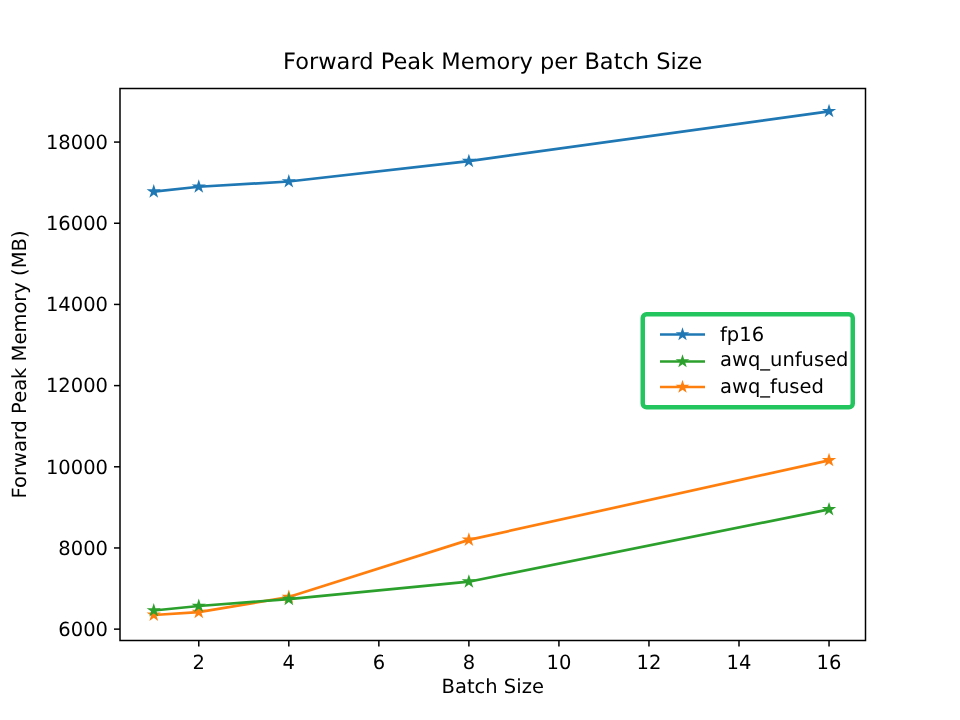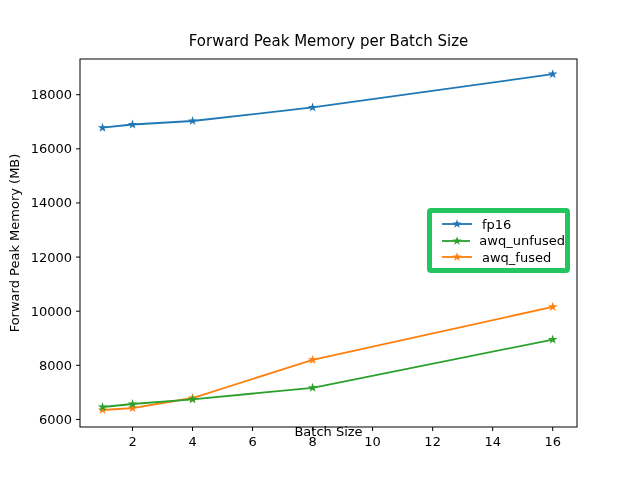--- a/index.html
+++ b/index.html
@@ -6,33 +6,33 @@
   .figure{
     position:relative;width:640px;height:480px;background:#ffffff;
     font-family:"DejaVu Sans","Liberation Sans",sans-serif;color:#000;
     overflow:hidden;
   }
   .chart-title{
     position:absolute;left:80px;top:33px;width:497px;text-align:center;
     font-size:15px;line-height:17px;white-space:nowrap;
   }
   .x-axis-label{
-    position:absolute;left:80px;top:424px;width:497px;text-align:center;
+    position:absolute;left:80px;top:451px;width:497px;text-align:center;
     font-size:13px;white-space:nowrap;
   }
   .y-axis-label{
     position:absolute;left:14px;top:243px;
     transform:translate(-50%,-50%) rotate(-90deg);
     font-size:13px;white-space:nowrap;
   }
   svg.plot{position:absolute;left:0;top:0;}
   svg text{font-family:"DejaVu Sans","Liberation Sans",sans-serif;fill:#000;}
   .legend{
     position:absolute;left:427px;top:208px;width:143px;height:65px;
-    border:5px solid #22c55e;border-radius:4px;background:rgba(255,255,255,0.9);
+    border:3px solid #22c55e;border-radius:4px;background:rgba(255,255,255,0.9);
     display:flex;flex-direction:column;justify-content:space-evenly;
     padding:2px 0 2px 9px;box-sizing:border-box;
   }
   .legend-row{display:flex;align-items:center;gap:9px;}
   .legend-label{font-size:13px;line-height:15px;}
 </style>
 </head>
 <body>
 
 <div class="figure">

